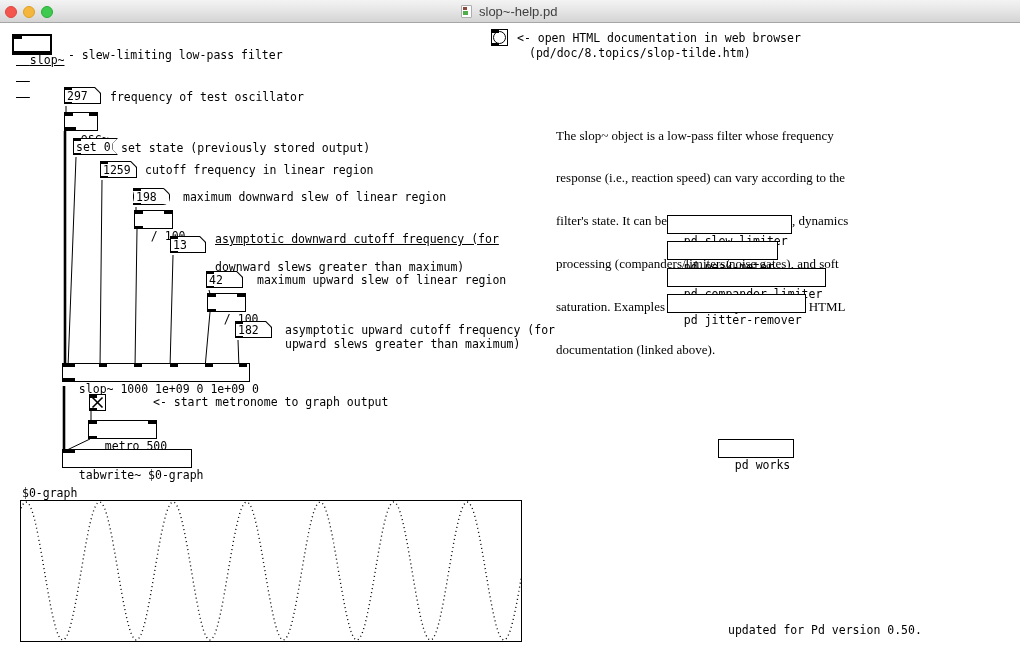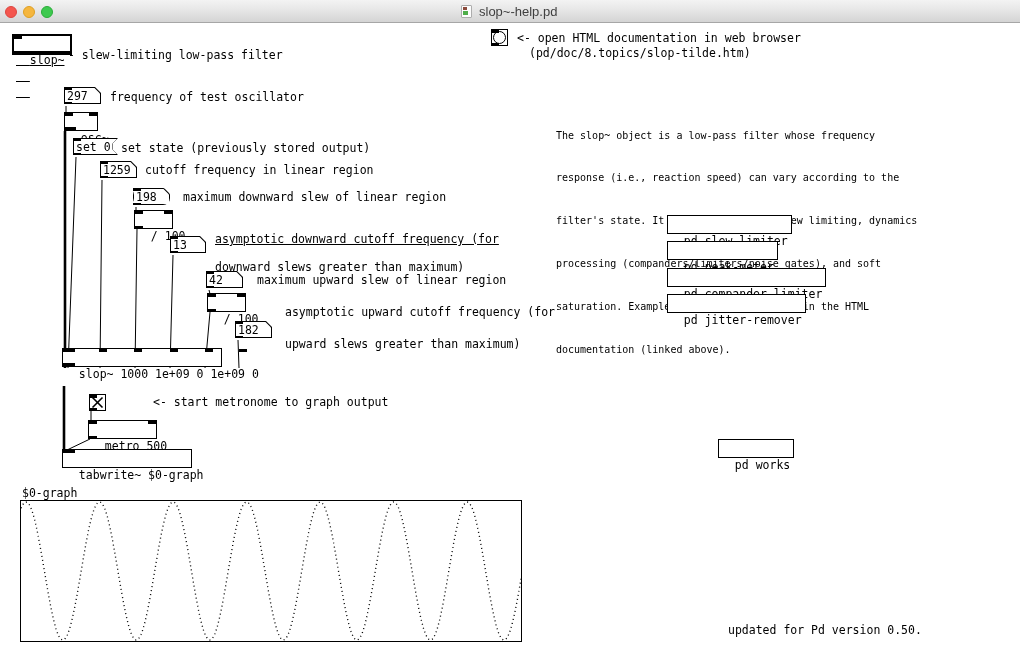--- a/index.html
+++ b/index.html
@@ -45,21 +45,21 @@
   .msg .inn{
     position:absolute;inset:1px;background:#fff;font-size:11.5px;line-height:16.5px;
     white-space:pre;padding-left:2px;
     clip-path:polygon(0 0,100% 0,calc(100% - 4.5px) 4.5px,calc(100% - 4.5px) calc(100% - 4.5px),100% 100%,0 100%);
   }
   .tab{position:absolute;background:#000;width:8px;height:2.5px;z-index:3;}
   .toggle,.bng{position:absolute;width:17px;height:17px;box-sizing:border-box;
     border:1px solid #000;background:#fff;}
   .bng .circ{position:absolute;left:1px;top:1px;width:13px;height:13px;box-sizing:border-box;
     border:1px solid #000;border-radius:50%;background:#fff;}
-  .para{position:absolute;left:556px;top:100px;font-size:10px;line-height:14.3px;white-space:pre;}
+  .para{position:absolute;left:556px;top:100px;font-size:13px;line-height:14.3px;white-space:pre;font-family:Liberation Serif, serif;}
   .garray{position:absolute;left:20px;top:500px;width:502px;height:142px;box-sizing:border-box;
     border:1px solid #000;background:#fff;}
   .cords{position:absolute;left:0;top:0;width:1020px;height:664px;pointer-events:none;}
 </style>
 </head>
 <body>
 
 <div class="titlebar">
   <span class="tl red"></span>
   <span class="tl yellow"></span>
@@ -84,21 +84,21 @@
     <line x1="238" y1="340" x2="239" y2="368"></line>
     <line x1="91" y1="411" x2="91" y2="421"></line>
     <line x1="90" y1="439" x2="67" y2="450"></line>
   </g>
   <g stroke="#000" stroke-width="2.6">
     <line x1="65" y1="131" x2="65" y2="368"></line>
     <line x1="64" y1="386" x2="64" y2="450"></line>
   </g>
 </svg>
 
-<div class="box mainname" style="left:12px;top:34px;width:60px;text-decoration:underline;">
+<div class="box mainname" style="left:12px;top:34px;width:40px;text-decoration:underline;">
   <span>slop~</span>
   <i class="tab" style="left:0;top:0;"></i>
   <i class="tab" style="left:0;bottom:0;width:100%;height:2.5px;"></i>
 </div>
 <div class="comment" style="left:68px;top:48px;">- slew-limiting low-pass filter</div>
 
 <div class="bng" style="left:491px;top:29px;">
   <i class="circ"></i>
   <i class="tab" style="left:0;top:0;width:7px;"></i>
   <i class="tab" style="left:0;bottom:0;width:7px;"></i>
@@ -168,24 +168,24 @@
   <i class="tab" style="left:0;top:0;"></i>
   <i class="tab" style="right:0;top:0;"></i>
   <i class="tab" style="left:0;bottom:0;"></i>
 </div>
 
 <div class="num" style="left:235px;top:321px;width:37px;">
   <div class="inn">182</div>
   <i class="tab" style="left:0;top:0;"></i>
   <i class="tab" style="left:0;bottom:0;"></i>
 </div>
-<div class="comment" style="left:285px;top:305px;text-align:center;">asymptotic upward cutoff frequency (for</div>
+<div class="comment" style="left:285px;top:323px;text-align:center;">asymptotic upward cutoff frequency (for</div>
 <div class="comment" style="left:285px;top:337px;">upward slews greater than maximum)</div>
 
-<div class="box" style="left:62px;top:348px;width:160px;">
+<div class="box" style="left:62px;top:363px;width:188px;">
   <span>slop~ 1000 1e+09 0 1e+09 0</span>
   <i class="tab" style="left:0;top:0;width:12px;height:3px;"></i>
   <i class="tab" style="left:35.5px;top:0;"></i>
   <i class="tab" style="left:71px;top:0;"></i>
   <i class="tab" style="left:106.5px;top:0;"></i>
   <i class="tab" style="left:142px;top:0;"></i>
   <i class="tab" style="left:176px;top:0;"></i>
   <i class="tab" style="left:0;bottom:0;width:12px;height:3px;"></i>
 </div>
 

